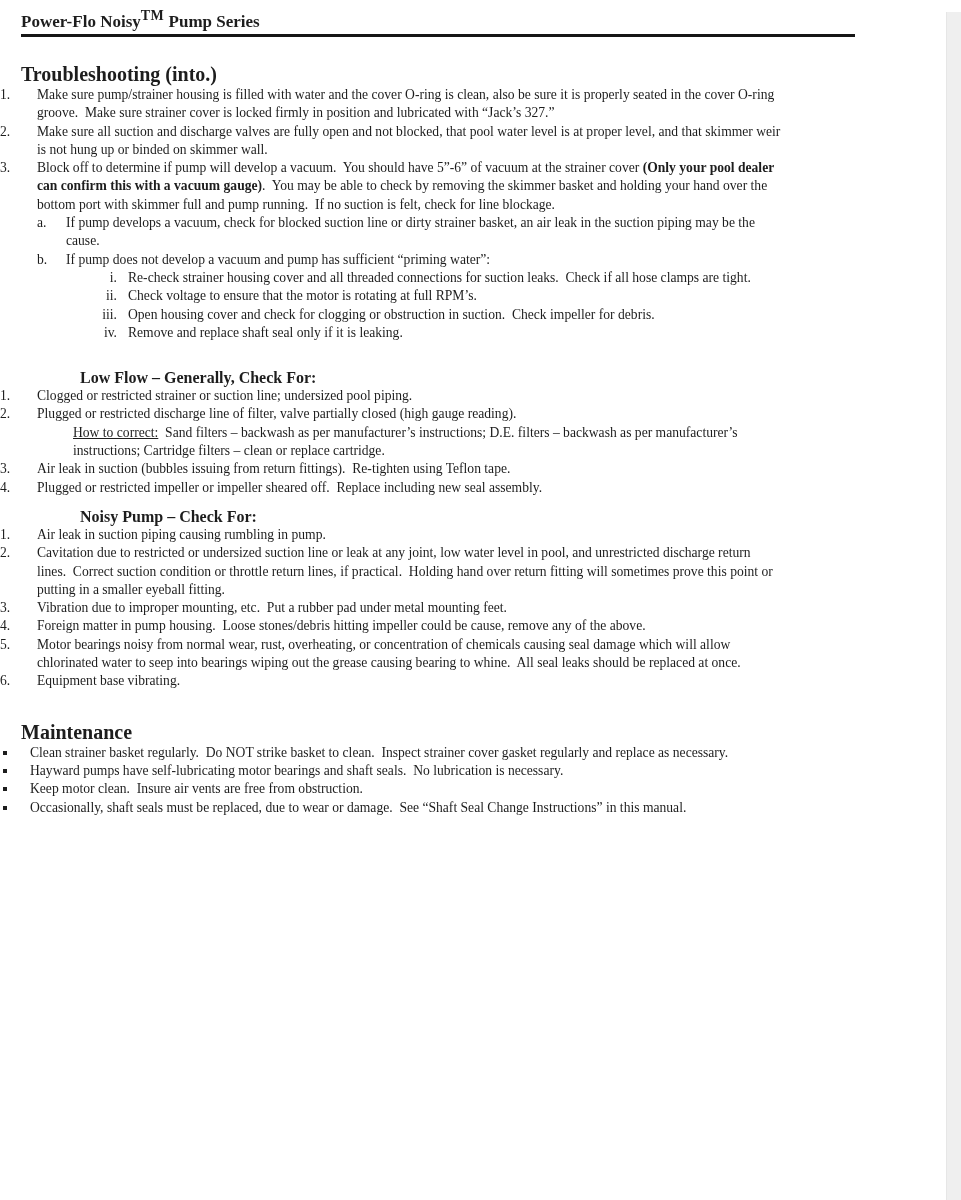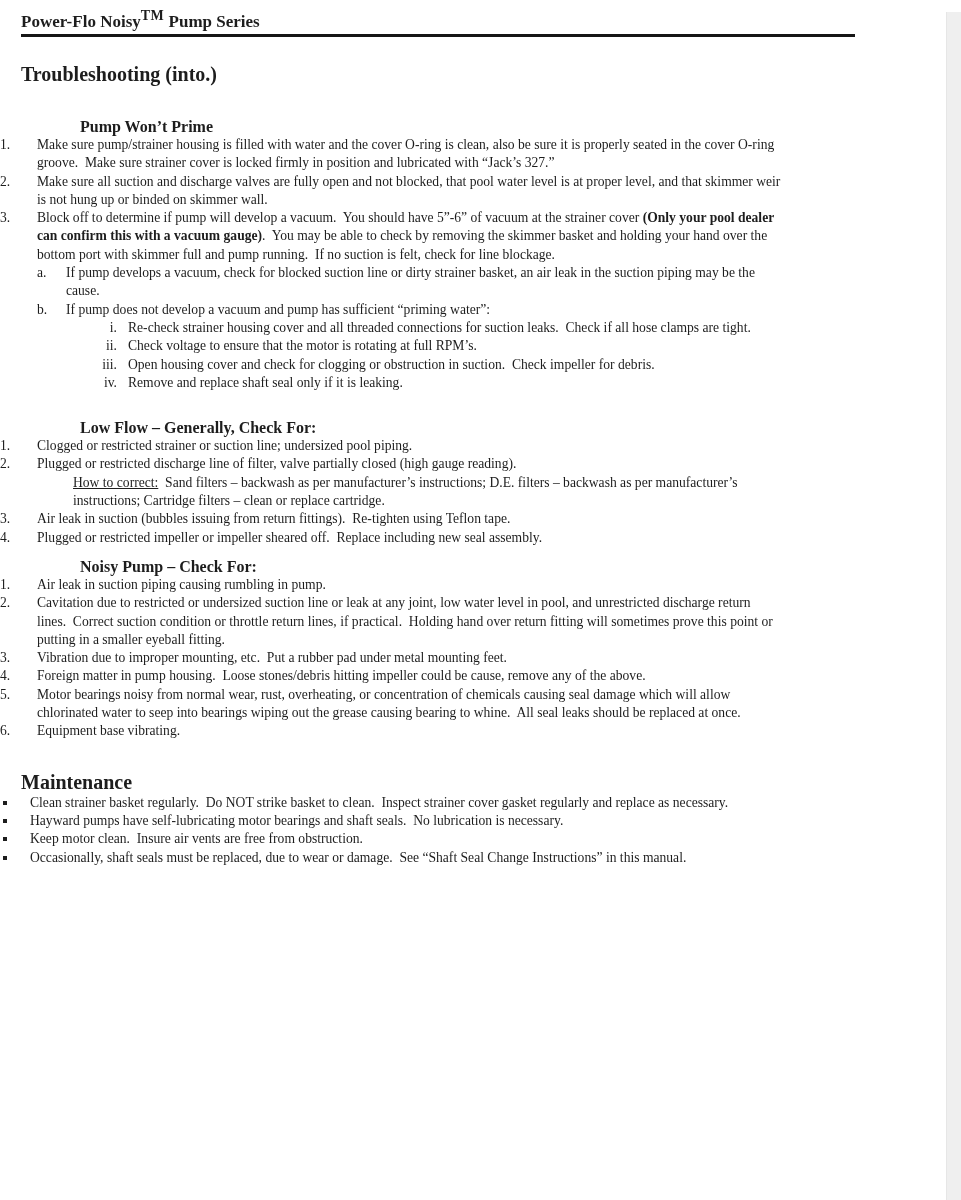--- a/index.html
+++ b/index.html
@@ -123,21 +123,20 @@
 </style>
 </head>
 <body>
 
 <div class="page">
 
   <div class="doc-header"><span class="txt">Power-Flo Noisy</span><span class="tm-sup">TM</span><span class="txt"> Pump Series</span></div>
 
   <div class="h1">Troubleshooting (into.)</div>
 
-  <div class="h2">Pump Won’t Prime</div>
 
   <ol class="plain list-l1 body-txt">
     <li><span class="txt">Make sure pump/strainer housing is filled with water and the cover O-ring is clean, also be sure it is properly seated in the cover O-ring groove.  Make sure strainer cover is locked firmly in position and lubricated with “Jack’s 327.”</span></li>
     <li><span class="txt">Make sure all suction and discharge valves are fully open and not blocked, that pool water level is at proper level, and that skimmer weir is not hung up or binded on skimmer wall.</span></li>
     <li><span class="txt">Block off to determine if pump will develop a vacuum.  You should have 5”-6” of vacuum at the strainer cover </span><b class="txt">(Only your pool dealer can confirm this with a vacuum gauge)</b><span class="txt">.  You may be able to check by removing the skimmer basket and holding your hand over the bottom port with skimmer full and pump running.  If no suction is felt, check for line blockage.</span>
       <ol class="plain list-alpha">
         <li><span class="txt">If pump develops a vacuum, check for blocked suction line or dirty strainer basket, an air leak in the suction piping may be the cause.</span></li>
         <li><span class="txt">If pump does not develop a vacuum and pump has sufficient “priming water”:</span>
           <ol class="plain list-roman">
             <li><span class="txt">Re-check strainer housing cover and all threaded connections for suction leaks.  Check if all hose clamps are tight.</span></li>

